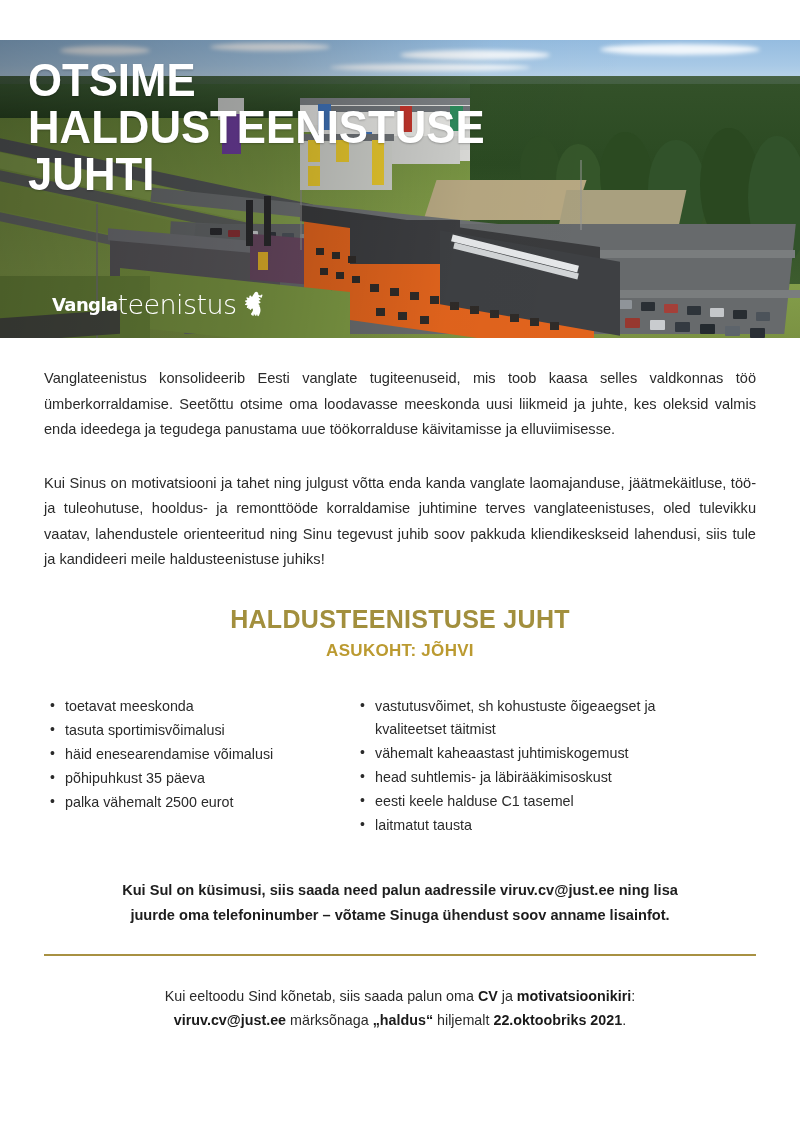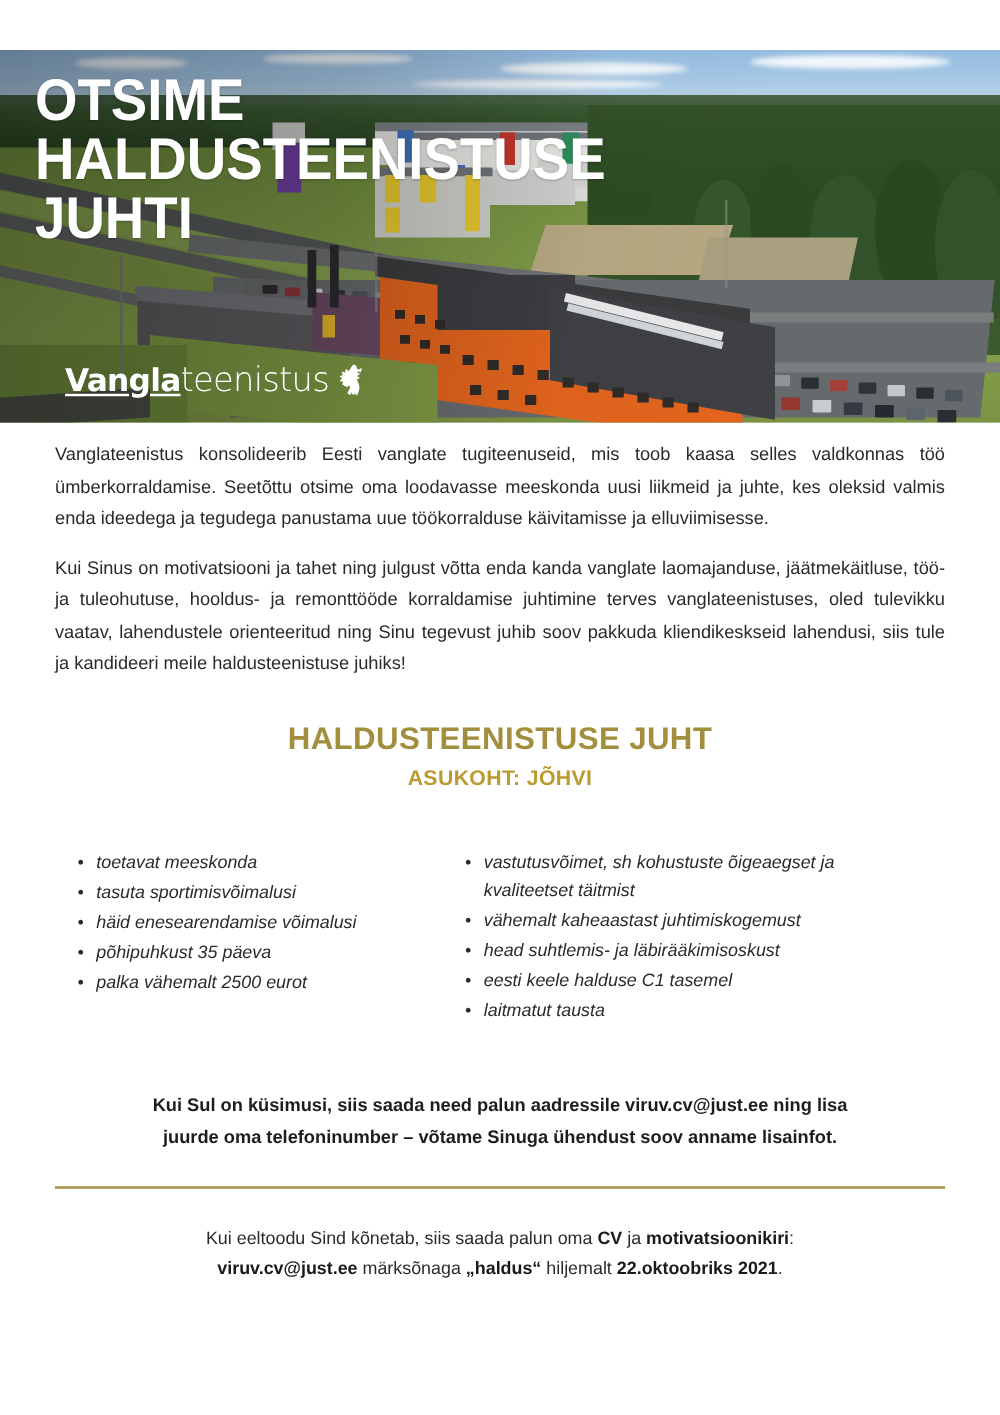--- a/index.html
+++ b/index.html
@@ -131,25 +131,24 @@
   .hero-logo {
     position: absolute;
     left: 52px;
     bottom: 18px;
     z-index: 6;
     display: flex;
     align-items: center;
     color: #ffffff;
   }
   .logo-vangla {
-    font-size: 25px;
+    font-size: 18px;
     font-weight: bold;
     letter-spacing: -0.6px;
     font-family: "DejaVu Sans", sans-serif;
-    text-decoration: underline;
   }
   .logo-teenistus {
     font-size: 27px;
     font-weight: 300;
     letter-spacing: -0.6px;
     font-family: "DejaVu Sans", sans-serif;
   }
   .logo-lion {
     margin-left: 7px;
     display: inline-flex;
@@ -163,21 +162,21 @@
     width: 800px;
   }
   .para {
     font-size: 14.6px;
     line-height: 25.5px;
     color: #2a2a2a;
     margin: 0;
     font-family: "Liberation Sans", sans-serif;
   }
   .para.first { margin-top: 24px; }
-  .para.just { text-align: justify; margin-top: 14px; }
+  .para.just { text-align: justify; margin-top: 28px; }
 
   .job-title {
     text-align: center;
     color: #a28f3d;
     font-weight: bold;
     font-size: 25px;
     letter-spacing: 0.3px;
     margin-top: 32px;
   }
   .job-location {
@@ -197,24 +196,23 @@
   }
   .col-left { width: 310px; }
   .col-right { width: 360px; }
   .col-head {
     font-weight: bold;
     font-size: 14.6px;
     color: #1d1d1d;
     margin-bottom: 5px;
   }
   ul.bullets {
-    margin: 12px;
+    margin: 0;
     padding-left: 21px;
     list-style: none;
-    font-style: italic;
   }
   ul.bullets li {
     font-size: 14.3px;
     line-height: 23px;
     color: #2a2a2a;
     position: relative;
     padding-left: 0;
     margin-bottom: 1px;
   }
   ul.bullets li::before {

